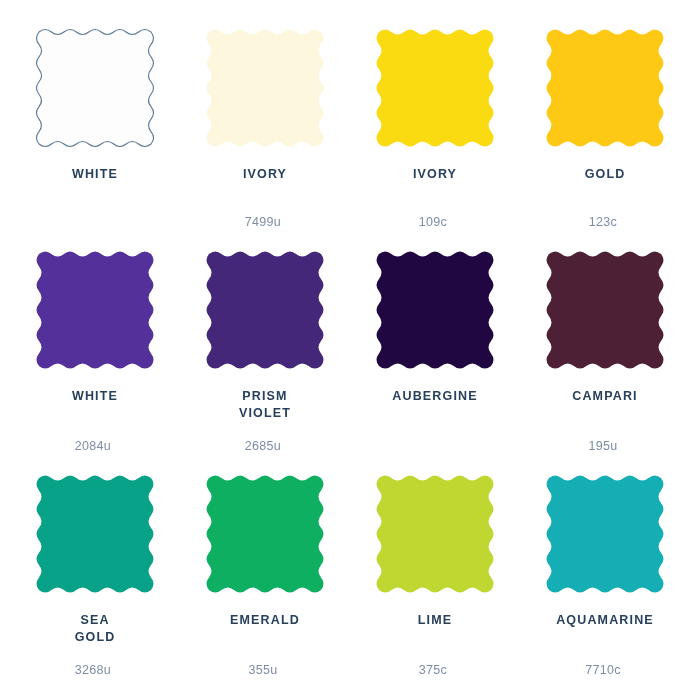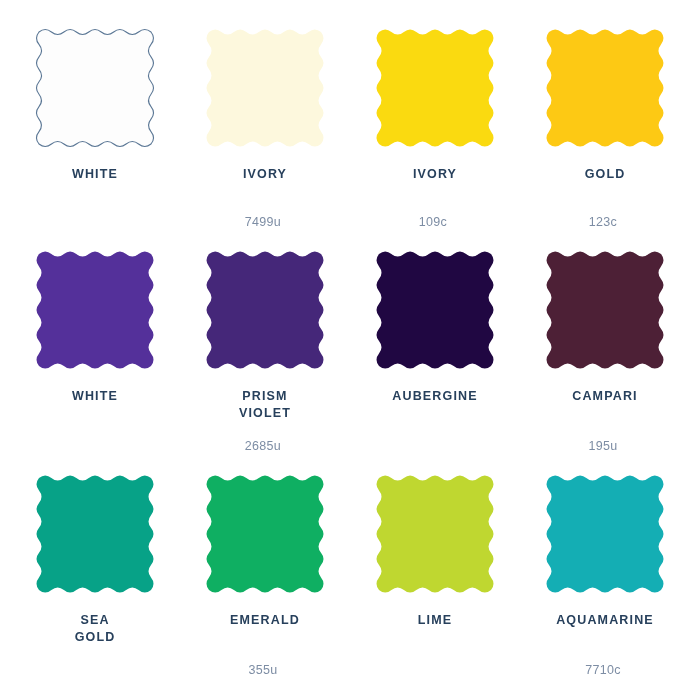--- a/index.html
+++ b/index.html
@@ -112,20 +112,21 @@
       <div class="swatch-name">GOLD</div>
       <div class="swatch-code">123c</div>
     </div>
     <div class="swatch-cell row-2">
       <div class="swatch-chip">
         <svg viewBox="0 0 124 124">
           <path d="M 6 6 Q 12.22 1.00 18.44 6 Q 24.67 11.00 30.89 6 Q 37.11 1.00 43.33 6 Q 49.56 11.00 55.78 6 Q 62.00 1.00 68.22 6 Q 74.44 11.00 80.67 6 Q 86.89 1.00 93.11 6 Q 99.33 11.00 105.56 6 Q 111.78 1.00 118.00 6 Q 123.00 12.22 118 18.44 Q 113.00 24.67 118 30.89 Q 123.00 37.11 118 43.33 Q 113.00 49.56 118 55.78 Q 123.00 62.00 118 68.22 Q 113.00 74.44 118 80.67 Q 123.00 86.89 118 93.11 Q 113.00 99.33 118 105.56 Q 123.00 111.78 118 118.00 Q 111.78 123.00 105.56 118 Q 99.33 113.00 93.11 118 Q 86.89 123.00 80.67 118 Q 74.44 113.00 68.22 118 Q 62.00 123.00 55.78 118 Q 49.56 113.00 43.33 118 Q 37.11 123.00 30.89 118 Q 24.67 113.00 18.44 118 Q 12.22 123.00 6.00 118 Q 1.00 111.78 6 105.56 Q 11.00 99.33 6 93.11 Q 1.00 86.89 6 80.67 Q 11.00 74.44 6 68.22 Q 1.00 62.00 6 55.78 Q 11.00 49.56 6 43.33 Q 1.00 37.11 6 30.89 Q 11.00 24.67 6 18.44 Q 1.00 12.22 6 6.00 Z" fill="#54309a" stroke="none"></path>
         </svg>
       </div>
       <div class="swatch-name">WHITE</div>
+      <div class="swatch-code">2084u</div>
     </div>
     <div class="swatch-cell row-2">
       <div class="swatch-chip">
         <svg viewBox="0 0 124 124">
           <path d="M 6 6 Q 12.22 1.00 18.44 6 Q 24.67 11.00 30.89 6 Q 37.11 1.00 43.33 6 Q 49.56 11.00 55.78 6 Q 62.00 1.00 68.22 6 Q 74.44 11.00 80.67 6 Q 86.89 1.00 93.11 6 Q 99.33 11.00 105.56 6 Q 111.78 1.00 118.00 6 Q 123.00 12.22 118 18.44 Q 113.00 24.67 118 30.89 Q 123.00 37.11 118 43.33 Q 113.00 49.56 118 55.78 Q 123.00 62.00 118 68.22 Q 113.00 74.44 118 80.67 Q 123.00 86.89 118 93.11 Q 113.00 99.33 118 105.56 Q 123.00 111.78 118 118.00 Q 111.78 123.00 105.56 118 Q 99.33 113.00 93.11 118 Q 86.89 123.00 80.67 118 Q 74.44 113.00 68.22 118 Q 62.00 123.00 55.78 118 Q 49.56 113.00 43.33 118 Q 37.11 123.00 30.89 118 Q 24.67 113.00 18.44 118 Q 12.22 123.00 6.00 118 Q 1.00 111.78 6 105.56 Q 11.00 99.33 6 93.11 Q 1.00 86.89 6 80.67 Q 11.00 74.44 6 68.22 Q 1.00 62.00 6 55.78 Q 11.00 49.56 6 43.33 Q 1.00 37.11 6 30.89 Q 11.00 24.67 6 18.44 Q 1.00 12.22 6 6.00 Z" fill="#452779" stroke="none"></path>
         </svg>
       </div>
       <div class="swatch-name">PRISM
 VIOLET</div>
       <div class="swatch-code">2685u</div>
@@ -148,37 +149,39 @@
       <div class="swatch-code">195u</div>
     </div>
     <div class="swatch-cell row-3">
       <div class="swatch-chip">
         <svg viewBox="0 0 124 124">
           <path d="M 6 6 Q 12.22 1.00 18.44 6 Q 24.67 11.00 30.89 6 Q 37.11 1.00 43.33 6 Q 49.56 11.00 55.78 6 Q 62.00 1.00 68.22 6 Q 74.44 11.00 80.67 6 Q 86.89 1.00 93.11 6 Q 99.33 11.00 105.56 6 Q 111.78 1.00 118.00 6 Q 123.00 12.22 118 18.44 Q 113.00 24.67 118 30.89 Q 123.00 37.11 118 43.33 Q 113.00 49.56 118 55.78 Q 123.00 62.00 118 68.22 Q 113.00 74.44 118 80.67 Q 123.00 86.89 118 93.11 Q 113.00 99.33 118 105.56 Q 123.00 111.78 118 118.00 Q 111.78 123.00 105.56 118 Q 99.33 113.00 93.11 118 Q 86.89 123.00 80.67 118 Q 74.44 113.00 68.22 118 Q 62.00 123.00 55.78 118 Q 49.56 113.00 43.33 118 Q 37.11 123.00 30.89 118 Q 24.67 113.00 18.44 118 Q 12.22 123.00 6.00 118 Q 1.00 111.78 6 105.56 Q 11.00 99.33 6 93.11 Q 1.00 86.89 6 80.67 Q 11.00 74.44 6 68.22 Q 1.00 62.00 6 55.78 Q 11.00 49.56 6 43.33 Q 1.00 37.11 6 30.89 Q 11.00 24.67 6 18.44 Q 1.00 12.22 6 6.00 Z" fill="#07a287" stroke="none"></path>
         </svg>
       </div>
       <div class="swatch-name">SEA
 GOLD</div>
+      <div class="swatch-code">3268u</div>
     </div>
     <div class="swatch-cell row-3">
       <div class="swatch-chip">
         <svg viewBox="0 0 124 124">
           <path d="M 6 6 Q 12.22 1.00 18.44 6 Q 24.67 11.00 30.89 6 Q 37.11 1.00 43.33 6 Q 49.56 11.00 55.78 6 Q 62.00 1.00 68.22 6 Q 74.44 11.00 80.67 6 Q 86.89 1.00 93.11 6 Q 99.33 11.00 105.56 6 Q 111.78 1.00 118.00 6 Q 123.00 12.22 118 18.44 Q 113.00 24.67 118 30.89 Q 123.00 37.11 118 43.33 Q 113.00 49.56 118 55.78 Q 123.00 62.00 118 68.22 Q 113.00 74.44 118 80.67 Q 123.00 86.89 118 93.11 Q 113.00 99.33 118 105.56 Q 123.00 111.78 118 118.00 Q 111.78 123.00 105.56 118 Q 99.33 113.00 93.11 118 Q 86.89 123.00 80.67 118 Q 74.44 113.00 68.22 118 Q 62.00 123.00 55.78 118 Q 49.56 113.00 43.33 118 Q 37.11 123.00 30.89 118 Q 24.67 113.00 18.44 118 Q 12.22 123.00 6.00 118 Q 1.00 111.78 6 105.56 Q 11.00 99.33 6 93.11 Q 1.00 86.89 6 80.67 Q 11.00 74.44 6 68.22 Q 1.00 62.00 6 55.78 Q 11.00 49.56 6 43.33 Q 1.00 37.11 6 30.89 Q 11.00 24.67 6 18.44 Q 1.00 12.22 6 6.00 Z" fill="#0faf62" stroke="none"></path>
         </svg>
       </div>
       <div class="swatch-name">EMERALD</div>
       <div class="swatch-code">355u</div>
     </div>
     <div class="swatch-cell row-3">
       <div class="swatch-chip">
         <svg viewBox="0 0 124 124">
           <path d="M 6 6 Q 12.22 1.00 18.44 6 Q 24.67 11.00 30.89 6 Q 37.11 1.00 43.33 6 Q 49.56 11.00 55.78 6 Q 62.00 1.00 68.22 6 Q 74.44 11.00 80.67 6 Q 86.89 1.00 93.11 6 Q 99.33 11.00 105.56 6 Q 111.78 1.00 118.00 6 Q 123.00 12.22 118 18.44 Q 113.00 24.67 118 30.89 Q 123.00 37.11 118 43.33 Q 113.00 49.56 118 55.78 Q 123.00 62.00 118 68.22 Q 113.00 74.44 118 80.67 Q 123.00 86.89 118 93.11 Q 113.00 99.33 118 105.56 Q 123.00 111.78 118 118.00 Q 111.78 123.00 105.56 118 Q 99.33 113.00 93.11 118 Q 86.89 123.00 80.67 118 Q 74.44 113.00 68.22 118 Q 62.00 123.00 55.78 118 Q 49.56 113.00 43.33 118 Q 37.11 123.00 30.89 118 Q 24.67 113.00 18.44 118 Q 12.22 123.00 6.00 118 Q 1.00 111.78 6 105.56 Q 11.00 99.33 6 93.11 Q 1.00 86.89 6 80.67 Q 11.00 74.44 6 68.22 Q 1.00 62.00 6 55.78 Q 11.00 49.56 6 43.33 Q 1.00 37.11 6 30.89 Q 11.00 24.67 6 18.44 Q 1.00 12.22 6 6.00 Z" fill="#bfd730" stroke="none"></path>
         </svg>
       </div>
       <div class="swatch-name">LIME</div>
+      <div class="swatch-code">375c</div>
     </div>
     <div class="swatch-cell row-3">
       <div class="swatch-chip">
         <svg viewBox="0 0 124 124">
           <path d="M 6 6 Q 12.22 1.00 18.44 6 Q 24.67 11.00 30.89 6 Q 37.11 1.00 43.33 6 Q 49.56 11.00 55.78 6 Q 62.00 1.00 68.22 6 Q 74.44 11.00 80.67 6 Q 86.89 1.00 93.11 6 Q 99.33 11.00 105.56 6 Q 111.78 1.00 118.00 6 Q 123.00 12.22 118 18.44 Q 113.00 24.67 118 30.89 Q 123.00 37.11 118 43.33 Q 113.00 49.56 118 55.78 Q 123.00 62.00 118 68.22 Q 113.00 74.44 118 80.67 Q 123.00 86.89 118 93.11 Q 113.00 99.33 118 105.56 Q 123.00 111.78 118 118.00 Q 111.78 123.00 105.56 118 Q 99.33 113.00 93.11 118 Q 86.89 123.00 80.67 118 Q 74.44 113.00 68.22 118 Q 62.00 123.00 55.78 118 Q 49.56 113.00 43.33 118 Q 37.11 123.00 30.89 118 Q 24.67 113.00 18.44 118 Q 12.22 123.00 6.00 118 Q 1.00 111.78 6 105.56 Q 11.00 99.33 6 93.11 Q 1.00 86.89 6 80.67 Q 11.00 74.44 6 68.22 Q 1.00 62.00 6 55.78 Q 11.00 49.56 6 43.33 Q 1.00 37.11 6 30.89 Q 11.00 24.67 6 18.44 Q 1.00 12.22 6 6.00 Z" fill="#14aeb4" stroke="none"></path>
         </svg>
       </div>
       <div class="swatch-name">AQUAMARINE</div>
       <div class="swatch-code">7710c</div>
     </div>

